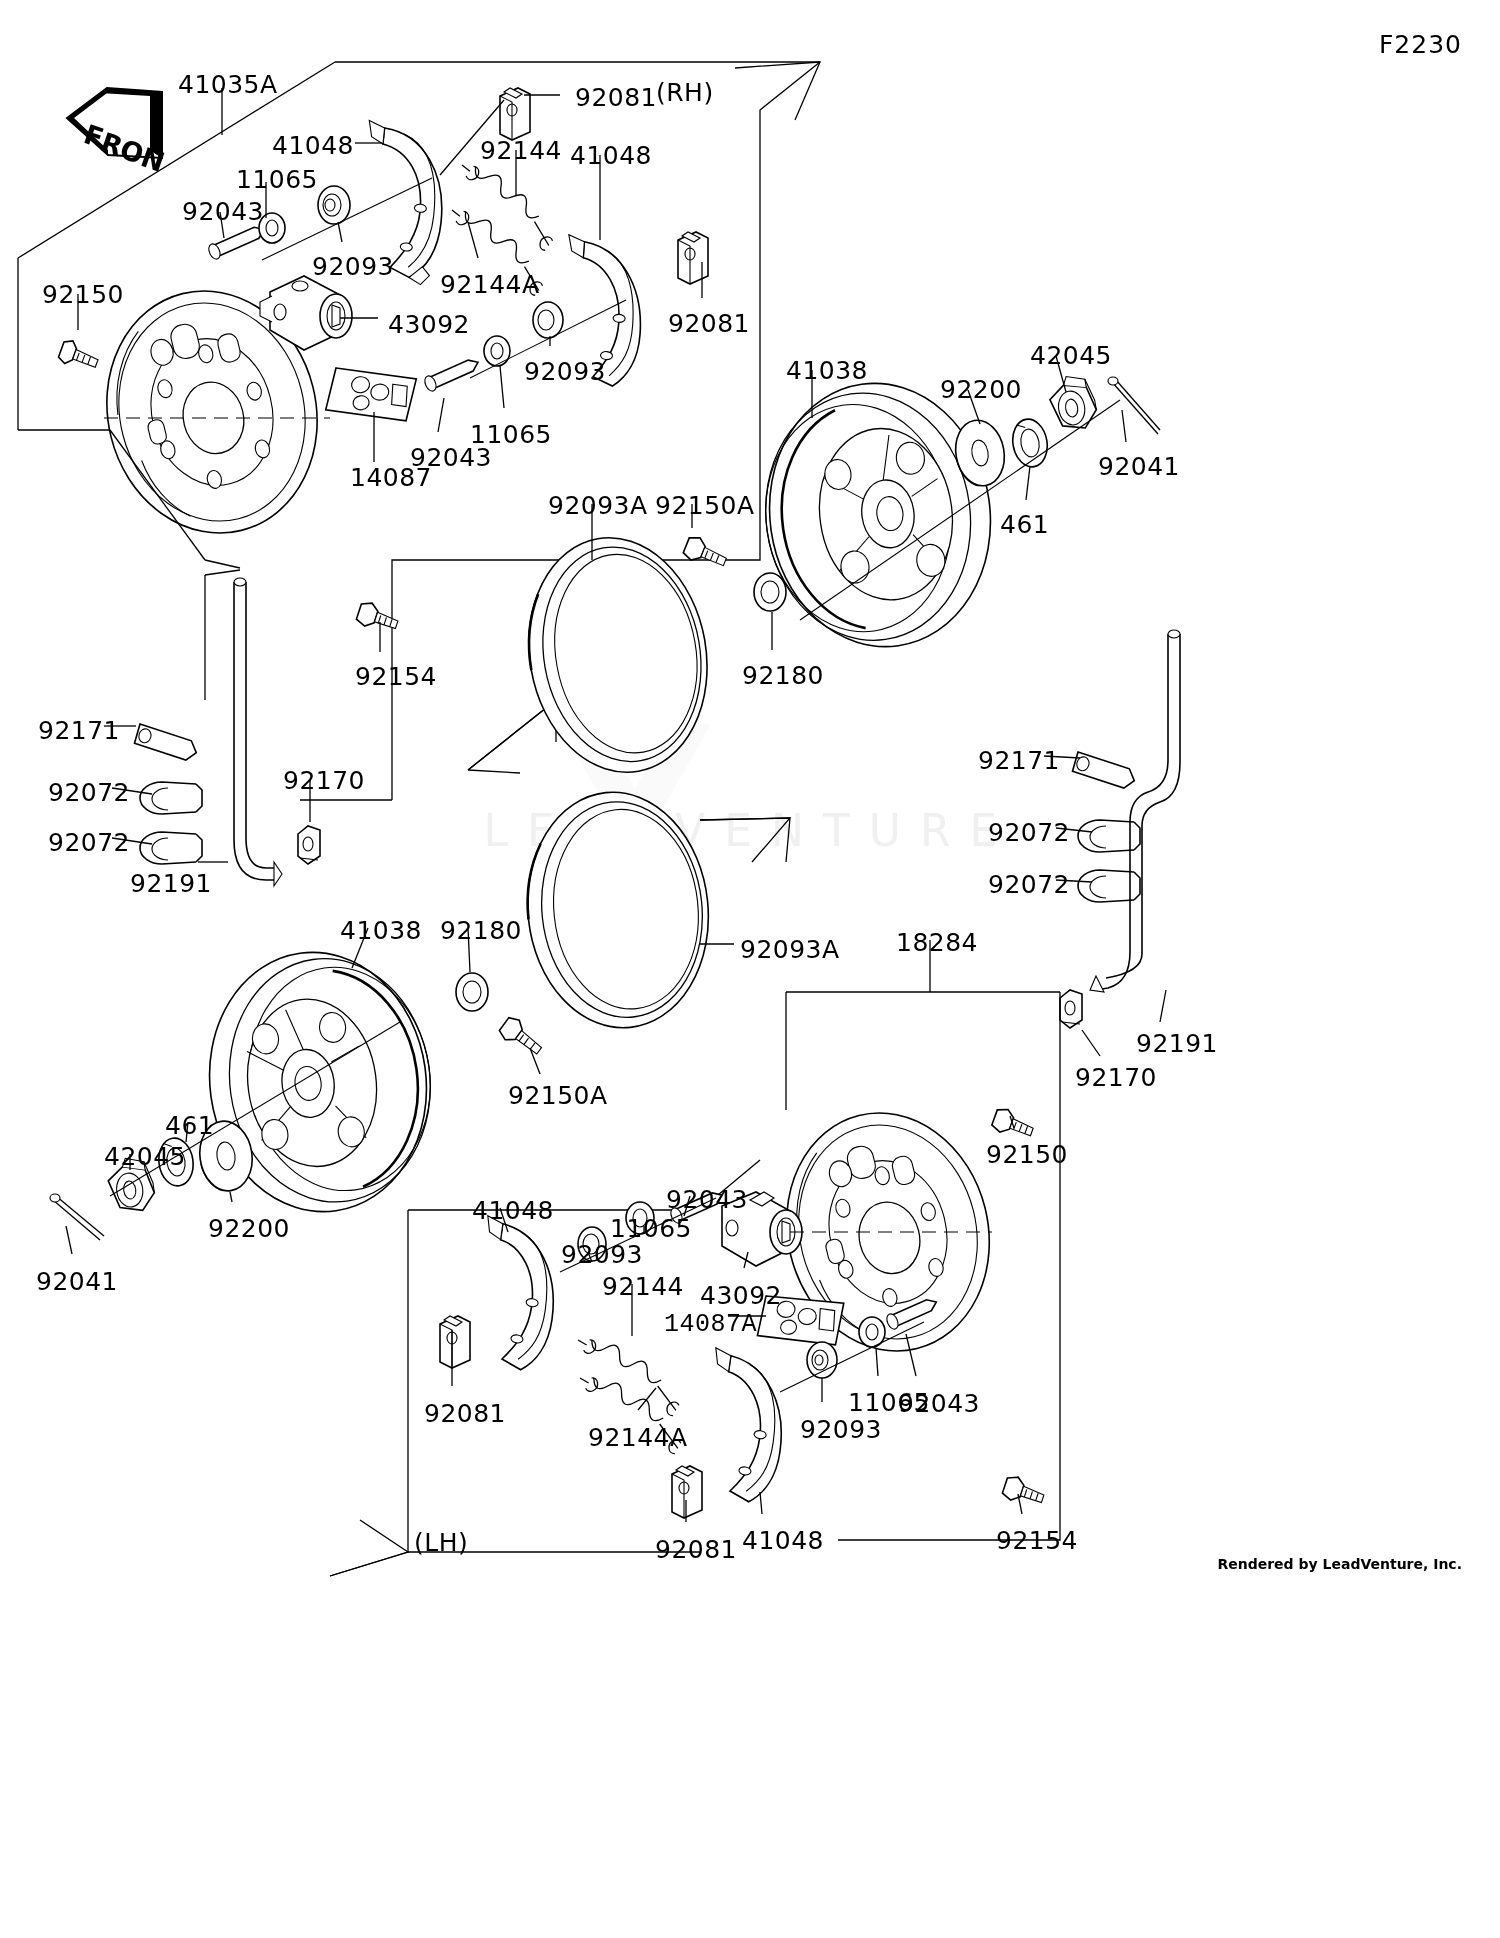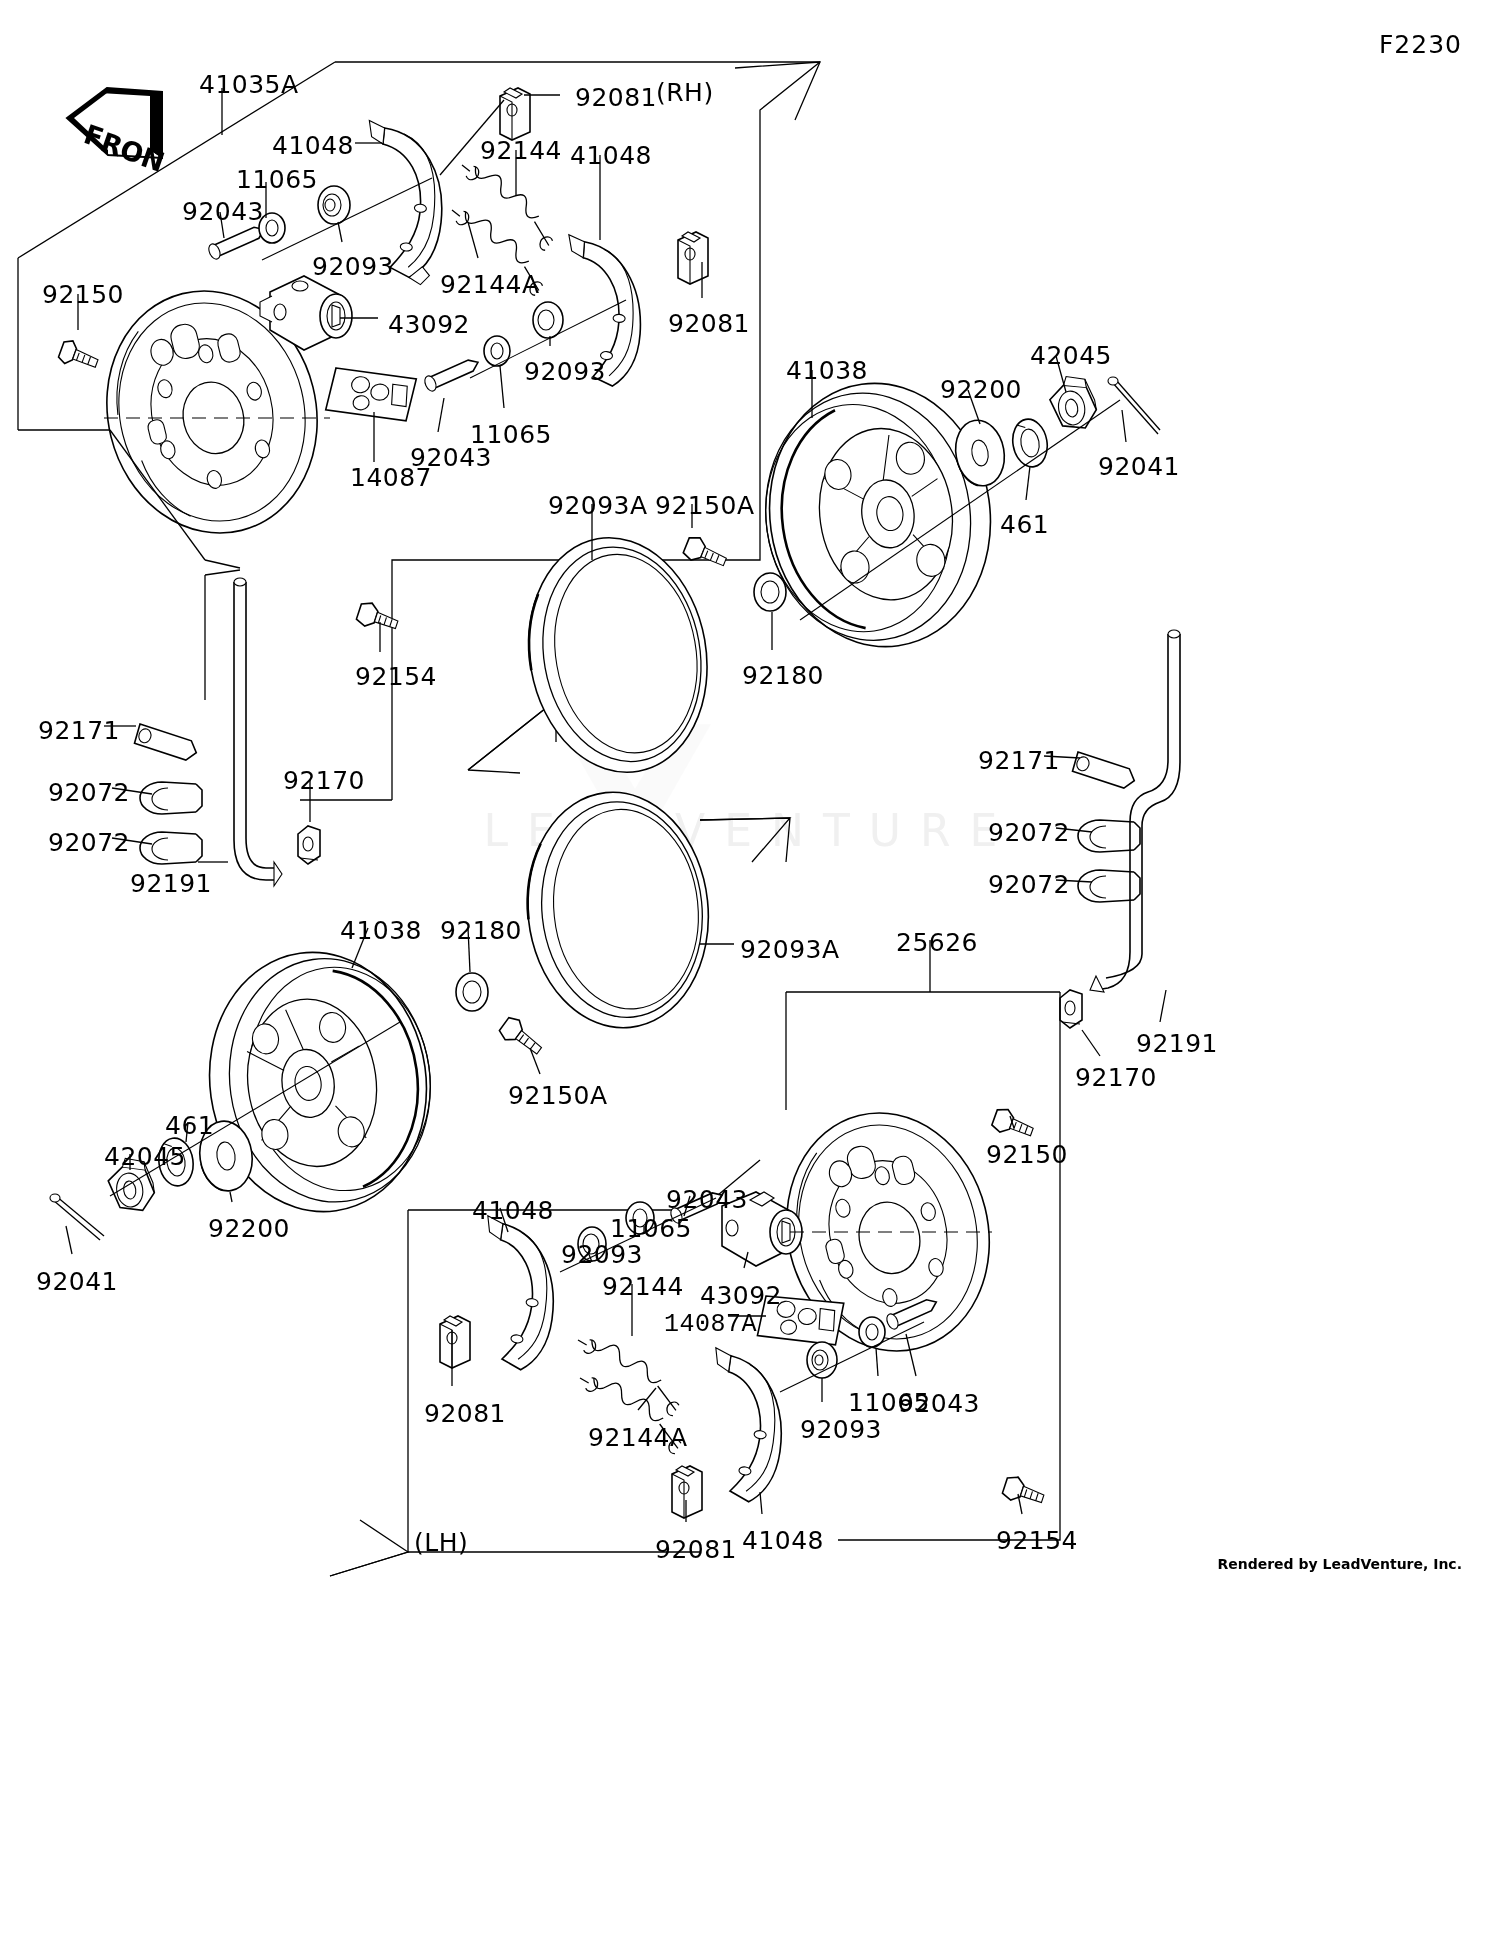--- a/index.html
+++ b/index.html
@@ -570,21 +570,21 @@
       <path d="M470 378 L626 300"></path>
     </g>
     <g class="ln thin">
       <path d="M560 1272 L716 1198"></path>
       <path d="M780 1392 L924 1322"></path>
     </g>
 
   </svg>
 
   <div id="callouts">
-      <div class="lbl" style="left: 199px; top: 70px;">41035A</div>
+      <div class="lbl" style="left: 178px; top: 70px;">41035A</div>
       <div class="lbl" style="left: 272px; top: 131px;">41048</div>
       <div class="lbl" style="left: 236px; top: 165px;">11065</div>
       <div class="lbl" style="left: 182px; top: 197px;">92043</div>
       <div class="lbl" style="left: 312px; top: 252px;">92093</div>
       <div class="lbl" style="left: 575px; top: 83px;">92081</div>
       <div class="lbl" style="left: 480px; top: 136px;">92144</div>
       <div class="lbl" style="left: 570px; top: 141px;">41048</div>
       <div class="lbl" style="left: 440px; top: 270px;">92144A</div>
       <div class="lbl" style="left: 668px; top: 309px;">92081</div>
       <div class="lbl" style="left: 524px; top: 357px;">92093</div>
@@ -604,21 +604,21 @@
       <div class="lbl" style="left: 1000px; top: 510px;">461</div>
       <div class="lbl" style="left: 38px; top: 716px;">92171</div>
       <div class="lbl" style="left: 48px; top: 778px;">92072</div>
       <div class="lbl" style="left: 48px; top: 828px;">92072</div>
       <div class="lbl" style="left: 283px; top: 766px;">92170</div>
       <div class="lbl" style="left: 130px; top: 869px;">92191</div>
       <div class="lbl" style="left: 978px; top: 746px;">92171</div>
       <div class="lbl" style="left: 988px; top: 818px;">92072</div>
       <div class="lbl" style="left: 988px; top: 870px;">92072</div>
       <div class="lbl" style="left: 740px; top: 935px;">92093A</div>
-      <div class="lbl" style="left: 896px; top: 928px;">25626</div>
+      <div class="lbl" style="left: 896px; top: 928px;">18284</div>
       <div class="lbl" style="left: 340px; top: 916px;">41038</div>
       <div class="lbl" style="left: 440px; top: 916px;">92180</div>
       <div class="lbl" style="left: 508px; top: 1081px;">92150A</div>
       <div class="lbl" style="left: 1136px; top: 1029px;">92191</div>
       <div class="lbl" style="left: 1075px; top: 1063px;">92170</div>
       <div class="lbl" style="left: 165px; top: 1111px;">461</div>
       <div class="lbl" style="left: 104px; top: 1142px;">42045</div>
       <div class="lbl" style="left: 208px; top: 1214px;">92200</div>
       <div class="lbl" style="left: 36px; top: 1267px;">92041</div>
       <div class="lbl" style="left: 986px; top: 1140px;">92150</div>

